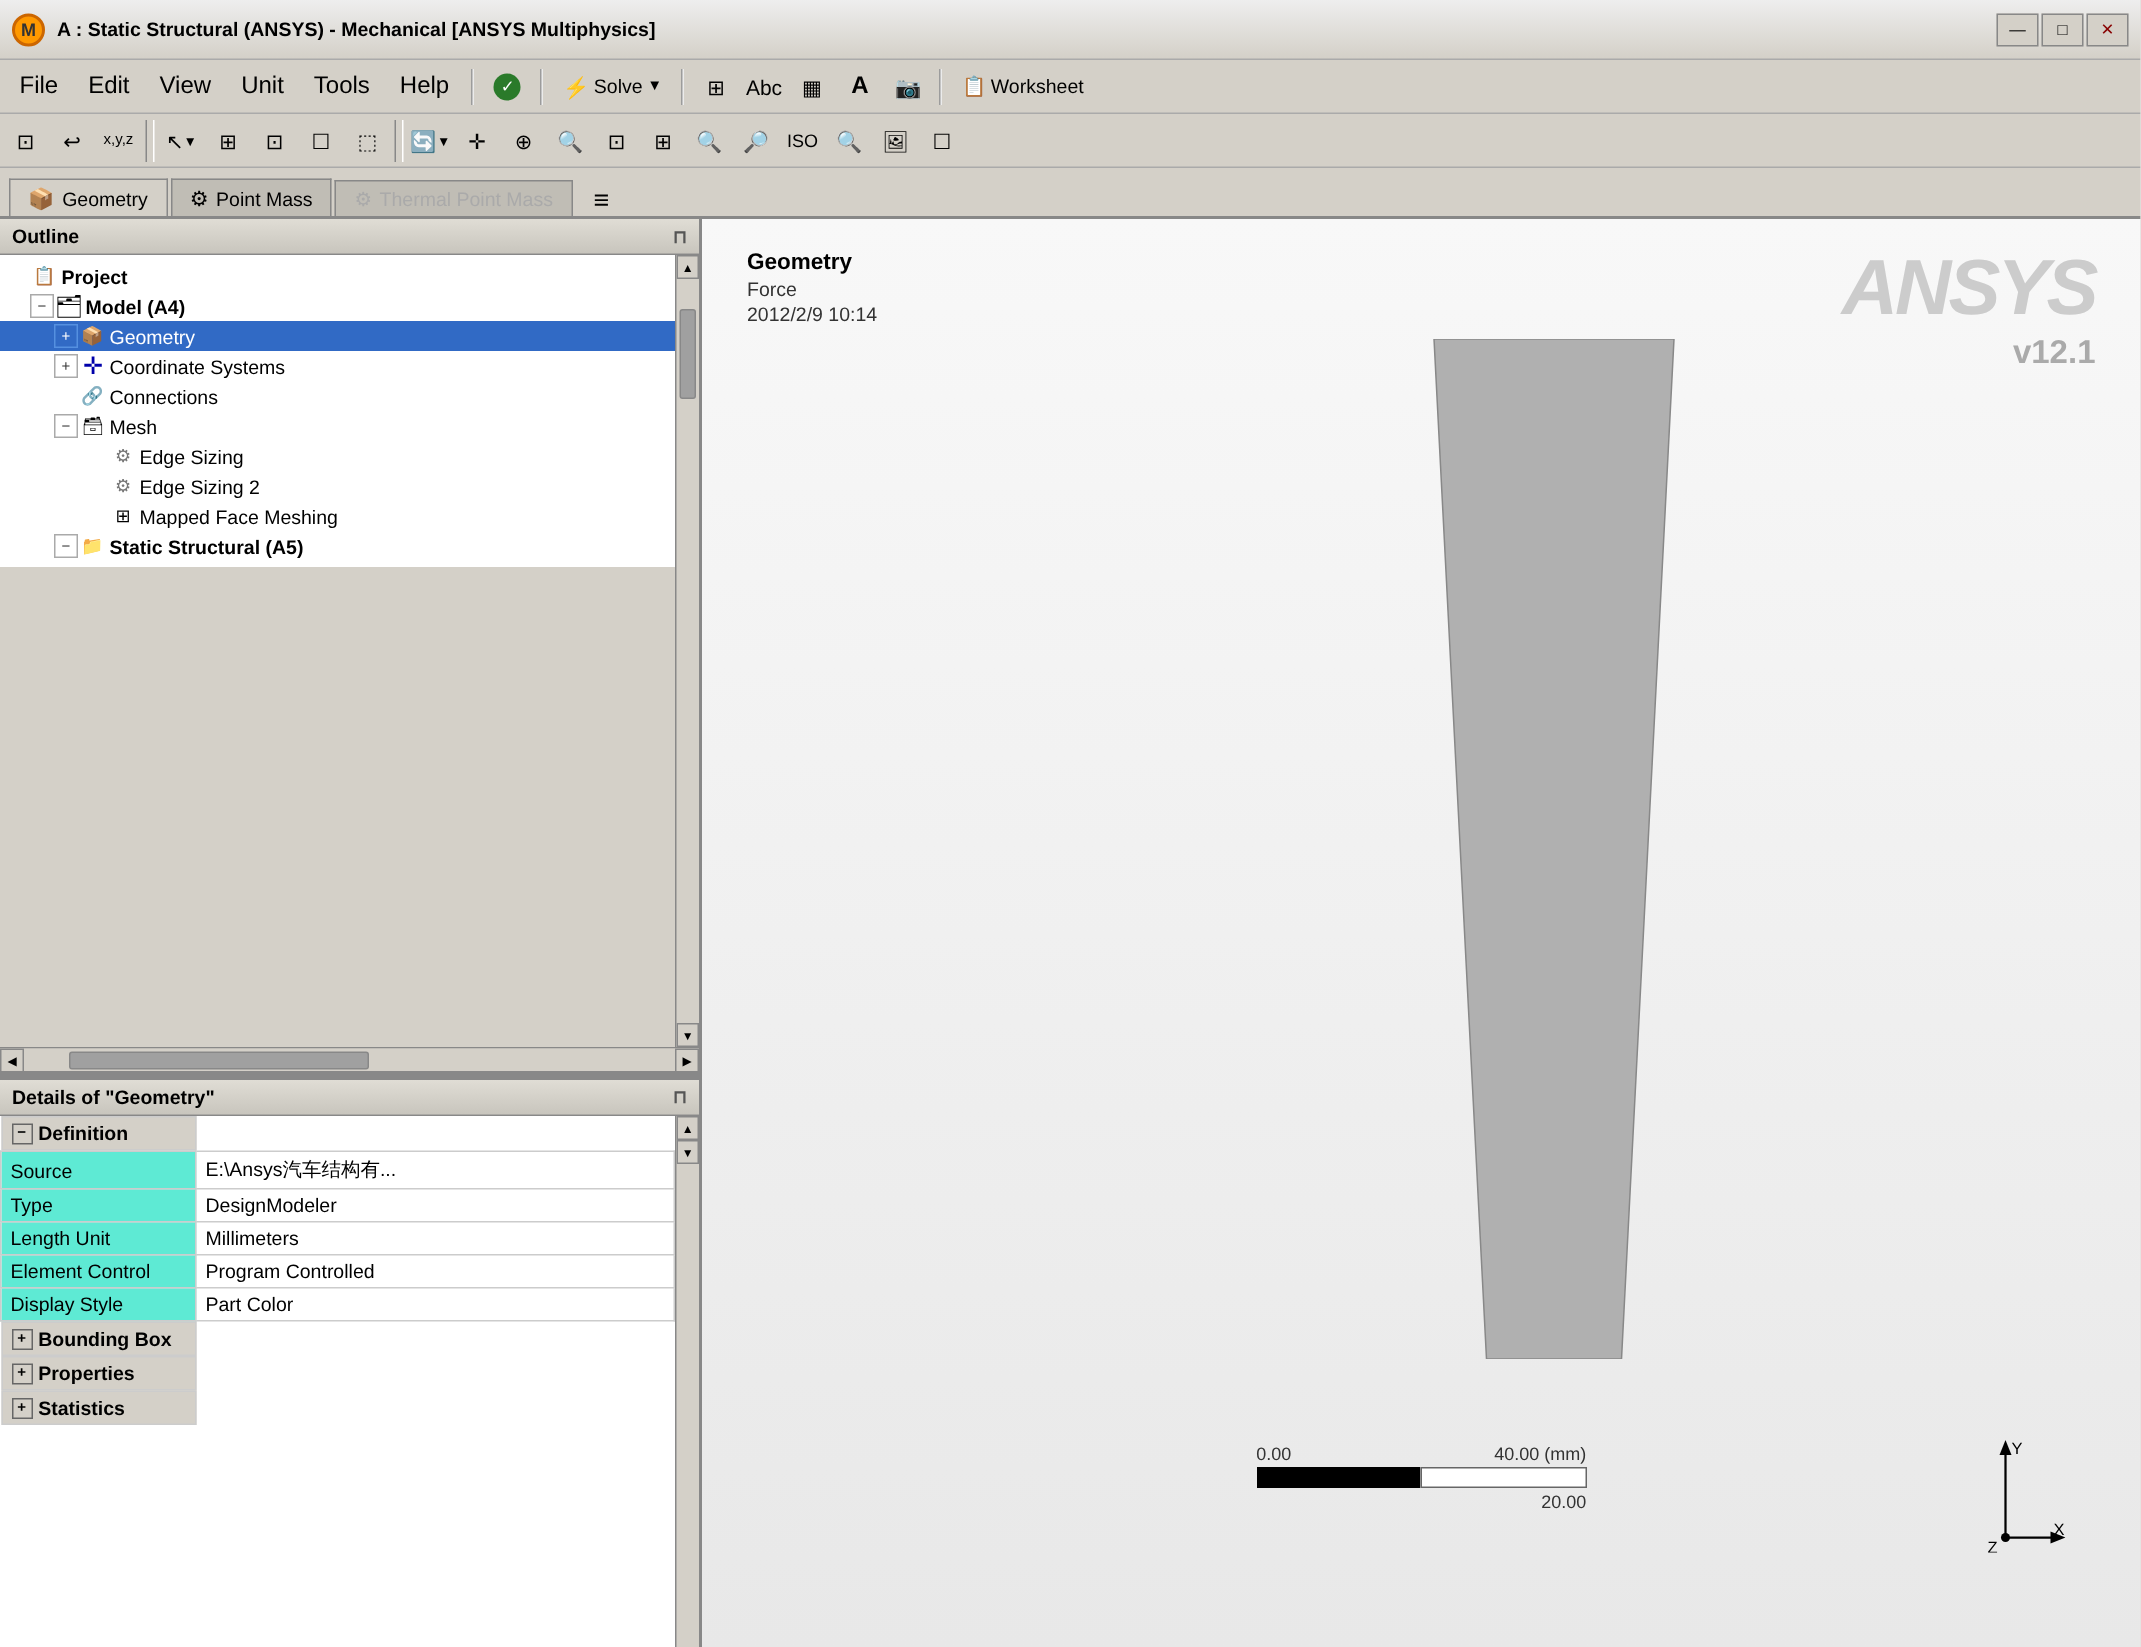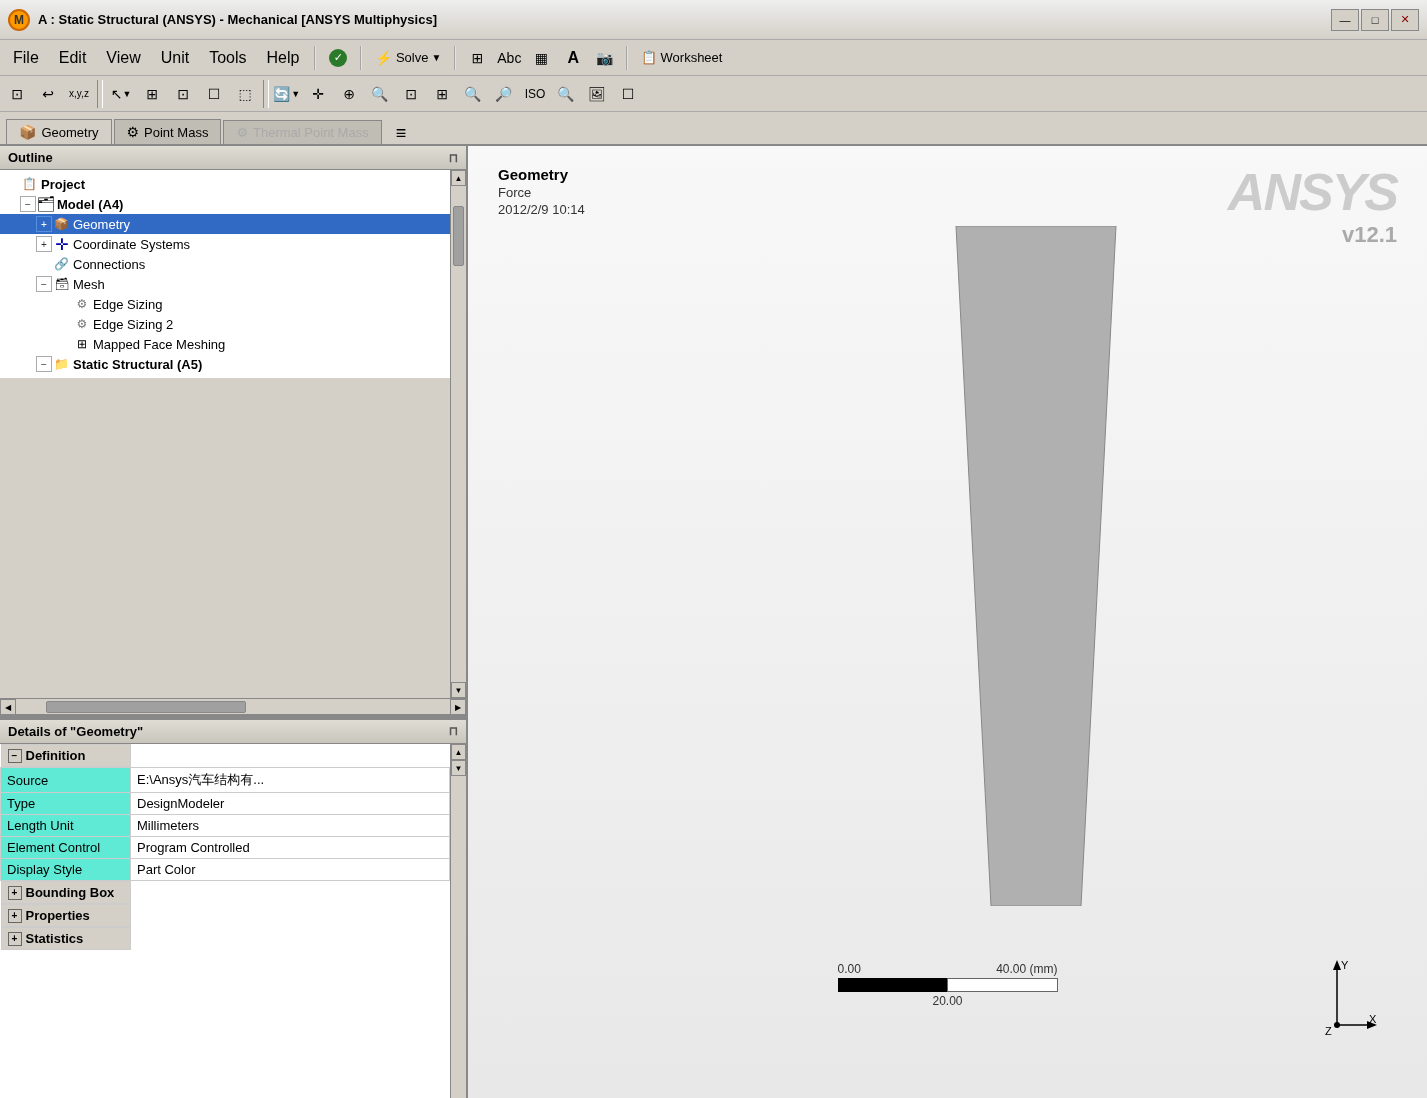--- a/index.html
+++ b/index.html
@@ -453,21 +453,21 @@
       width: 220px;
       height: 14px;
       display: flex;
     }
     .scale-black { flex: 1; background: #000; }
     .scale-white { flex: 1; background: #fff; border: 1px solid #666; }
     #scale-mid {
       font-size: 12px;
       color: #333;
       margin-top: 2px;
-      text-align: center;
+      text-align: right;
     }
 
     
     #coord-axes {
       position: absolute;
       bottom: 60px;
       right: 50px;
     }
 
     

